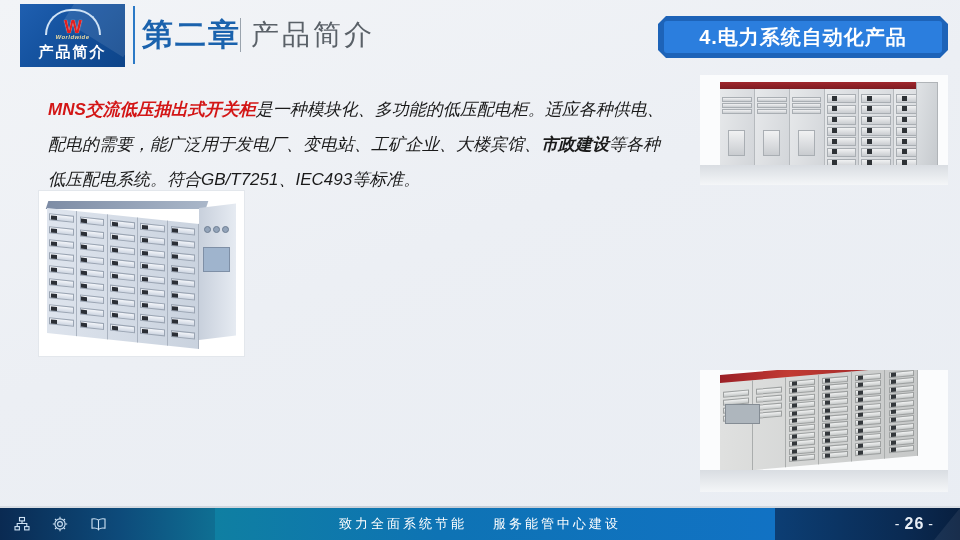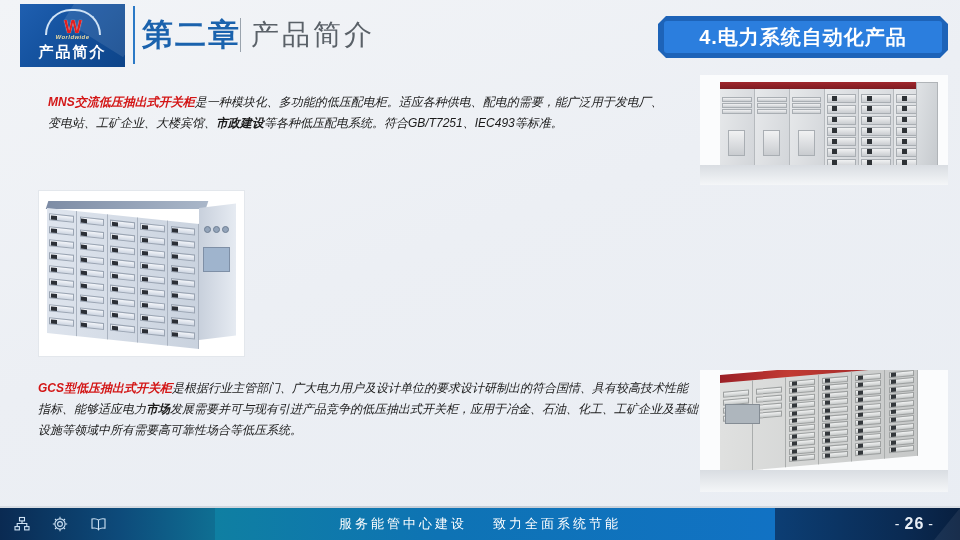--- a/index.html
+++ b/index.html
@@ -72,21 +72,21 @@
   .badge-inner{
     position:absolute;left:6px;top:5px;width:278px;height:32px;
     background:#2b7ede;border-radius:3px;
     display:flex;align-items:center;justify-content:center;
   }
   .badge-text{
     font-size:20px;font-weight:bold;color:#ffffff;letter-spacing:1px;
   }
 
   
-  .para{position:absolute;font-size:12px;color:#1a1a1a;line-height:21px;font-style:italic;}
+  .para{position:absolute;font-size:17px;color:#1a1a1a;line-height:35px;font-style:italic;}
   .para .kw{color:#d31616;font-weight:bold;font-style:italic;}
   .para .st{font-weight:bold;font-style:italic;}
   .p1{left:48px;top:92px;width:620px;}
   .p2{left:262px;top:230px;width:675px;}
   .p3{left:38px;top:378px;width:660px;}
 
   
   .photo{position:absolute;overflow:hidden;background:#fbfcfd;}
 
   .ph1{left:700px;top:75px;width:248px;height:110px;}
@@ -196,23 +196,20 @@
         <span class="badge-text">4.电力系统自动化产品</span>
       </div>
     </div>
   </div>
 
   <div class="para p1">
     <span class="kw">MNS交流低压抽出式开关柜</span><span>是一种模块化、多功能的低压配电柜。适应各种供电、配电的需要，能广泛用于发电厂、变电站、工矿企业、大楼宾馆、</span><span class="st">市政建设</span><span>等各种低压配电系统。符合GB/T7251、IEC493等标准。</span>
   </div>
 
 
-  <div class="para p3">
-    <span class="kw">GCS型低压抽出式开关柜</span><span>是根据行业主管部门、广大电力用户及设计单位的要求设计研制出的符合国情、具有较高技术性能指标、能够适应电力</span><span class="st">市场</span><span>发展需要并可与现有引进产品竞争的低压抽出式开关柜，应用于冶金、石油、化工、工矿企业及基础设施等领域中所有需要高可靠性场合等低压系统。</span>
-  </div>
 
   <div class="photo ph1">
     <div class="cab-scene">
       <div class="redtop"></div>
       <div class="bank" id="ph1-bank">
           <div class="col">
             <div class="drw" style="top: 9%; height: 5px;"></div>
             <div class="drw" style="top: 16%; height: 5px;"></div>
             <div class="drw" style="top: 23%; height: 5px;"></div>
             <div class="drw" style="top: 48%; height: 30%; left: 24%; width: 50%;"></div>
@@ -541,22 +538,22 @@
       </span>
       <span>
         <svg width="17" height="16" viewBox="0 0 17 16" fill="none" stroke="#cfe3f5" stroke-width="1.1">
           <path d="M8.5 4.2C6.8 2.8 4.4 2.6 2 3v9.2c2.4-.4 4.8-.2 6.5 1.2 1.7-1.4 4.1-1.6 6.5-1.2V3c-2.4-.4-4.8-.2-6.5 1.2z"></path>
           <path d="M8.5 4.2v10.2"></path>
         </svg>
       </span>
     </div>
 
     <div class="f-slogan">
+      <span>致力全面系统节能</span>
       <span>服务能管中心建设</span>
-      <span>致力全面系统节能</span>
     </div>
 
     <div class="f-page">
       <span>-</span>
       <b>26</b>
       <span>-</span>
     </div>
   </div>
 
 </div>

